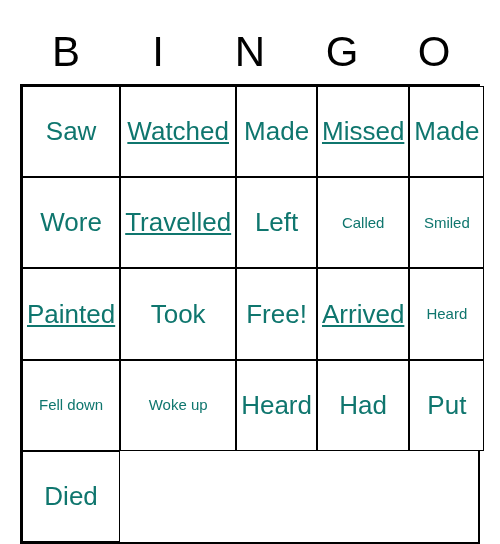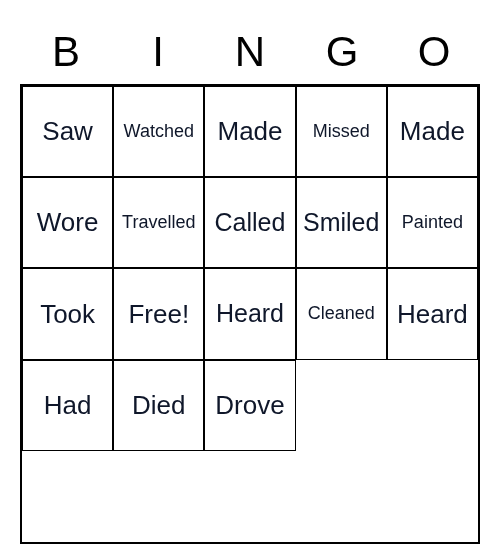--- a/index.html
+++ b/index.html
@@ -39,28 +39,29 @@
     }
     .cell {
       border: 1px solid #000;
       display: flex;
       align-items: center;
       justify-content: center;
       text-align: center;
       padding: 4px;
       font-size: 26px;
       line-height: 1.1;
-      color: #0f172a;
+      color: #0f766e;
       background: #fff;
     }
     .cell.small {
-      font-size: 18px;
+      font-size: 26px;
+      text-decoration: underline;
     }
     .cell.medium {
-      font-size: 25px;
+      font-size: 15px;
     }
   </style>
 </head>
 <body>
 
 <div class="bingo-card">
   <div class="header-row">
     <div class="header-cell">B</div>
     <div class="header-cell">I</div>
     <div class="header-cell">N</div>
@@ -68,25 +69,28 @@
     <div class="header-cell">O</div>
   </div>
   <div class="grid" id="bingo-grid">
   <div class="cell">Saw</div>
       <div class="cell small">Watched</div>
       <div class="cell">Made</div>
       <div class="cell small">Missed</div>
       <div class="cell">Made</div>
       <div class="cell">Wore</div>
       <div class="cell small">Travelled</div>
+      <div class="cell">Left</div>
       <div class="cell medium">Called</div>
       <div class="cell medium">Smiled</div>
       <div class="cell small">Painted</div>
       <div class="cell">Took</div>
       <div class="cell">Free!</div>
+      <div class="cell small">Arrived</div>
       <div class="cell medium">Heard</div>
-      <div class="cell small">Cleaned</div>
+      <div class="cell medium">Fell down</div>
+      <div class="cell medium">Woke up</div>
       <div class="cell">Heard</div>
       <div class="cell">Had</div>
+      <div class="cell">Put</div>
       <div class="cell">Died</div>
-      <div class="cell">Drove</div>
     </div>
 </div>
 
 </body></html>

